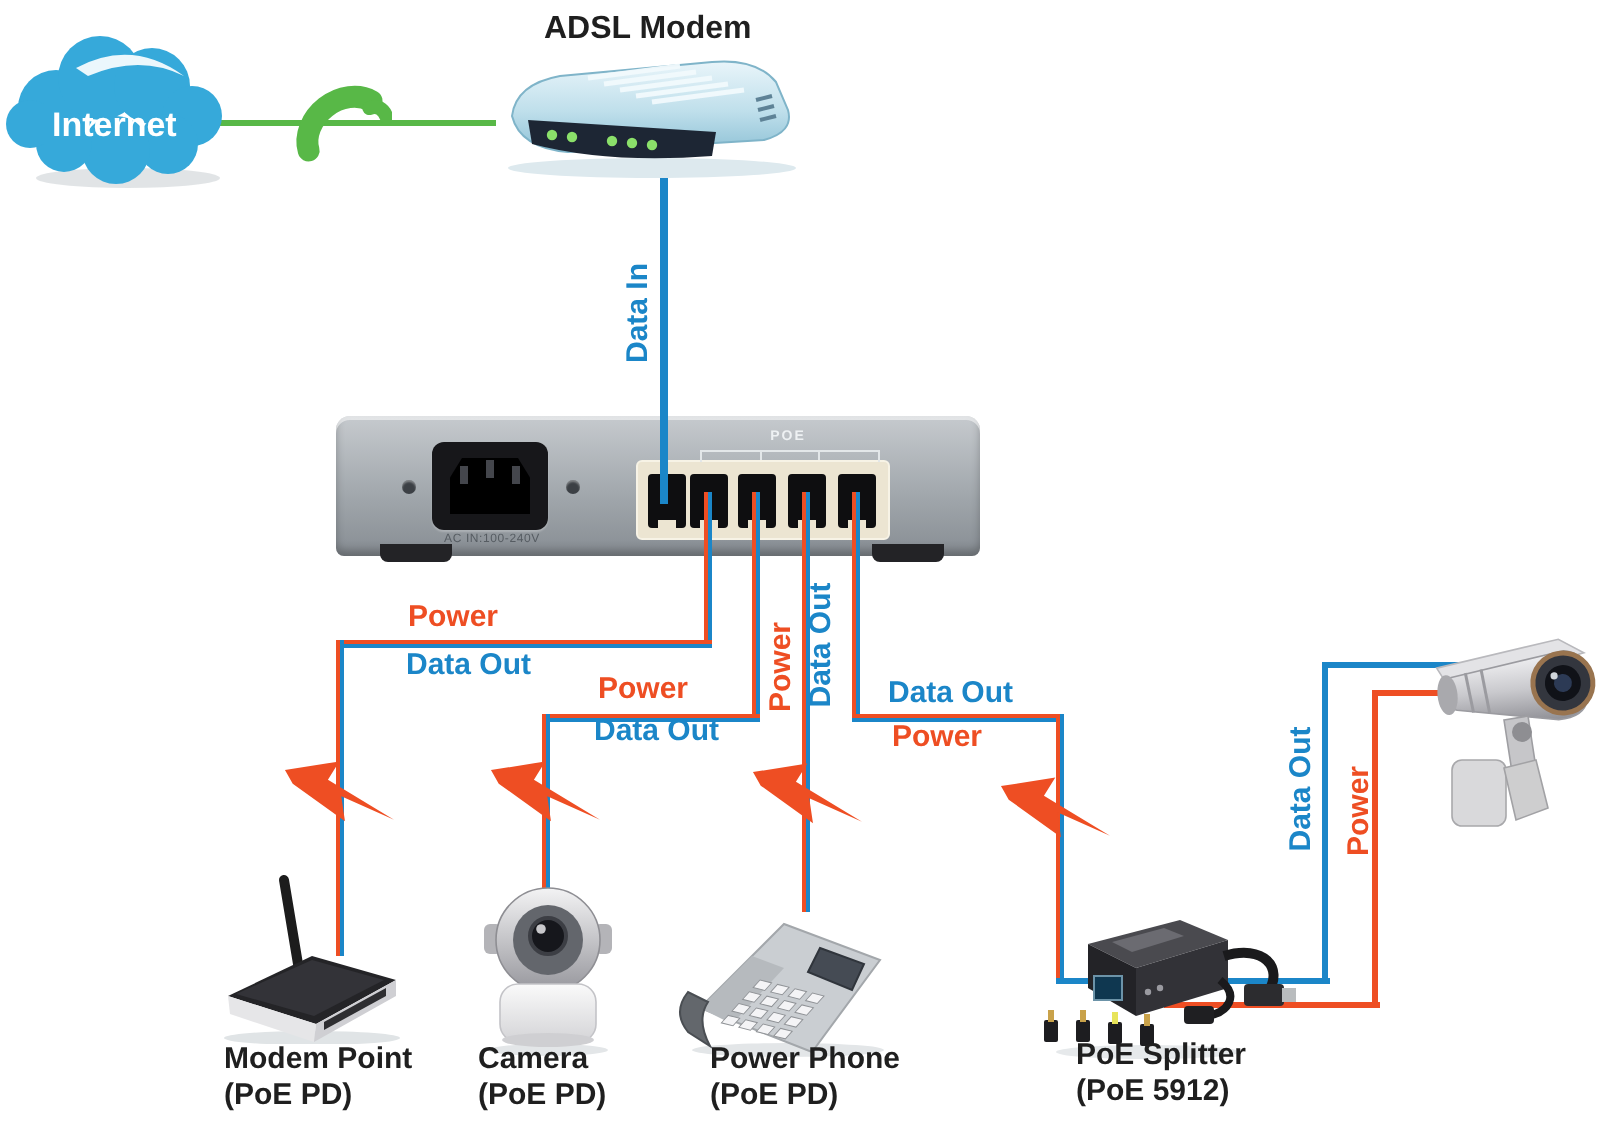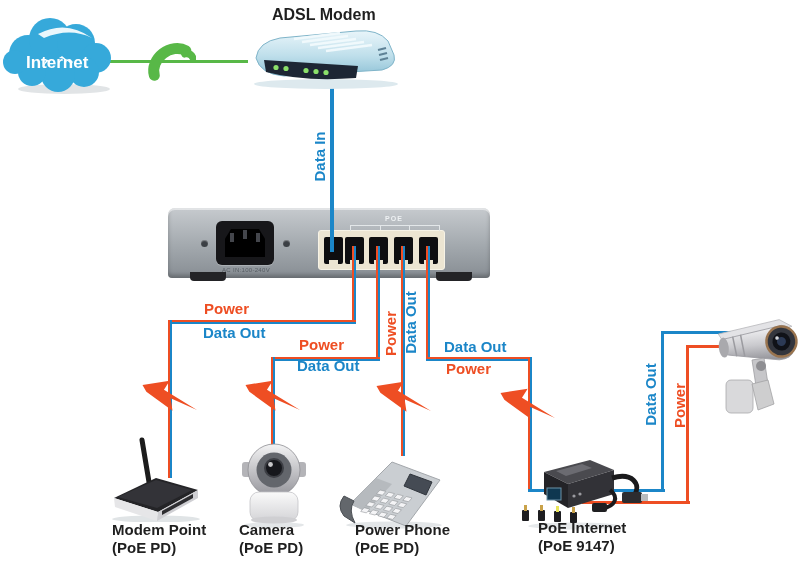--- a/index.html
+++ b/index.html
@@ -309,17 +309,17 @@
   </div>
   <div class="cap" style="left:239px;top:521px;">
     <div>Camera</div>
     <div>(PoE PD)</div>
   </div>
   <div class="cap" style="left:355px;top:521px;">
     <div>Power Phone</div>
     <div>(PoE PD)</div>
   </div>
   <div class="cap" style="left:538px;top:519px;">
-    <div>PoE Internet</div>
-    <div>(PoE 9147)</div>
+    <div>PoE Splitter</div>
+    <div>(PoE 5912)</div>
   </div>
 
 </div>
 
 </body></html>

